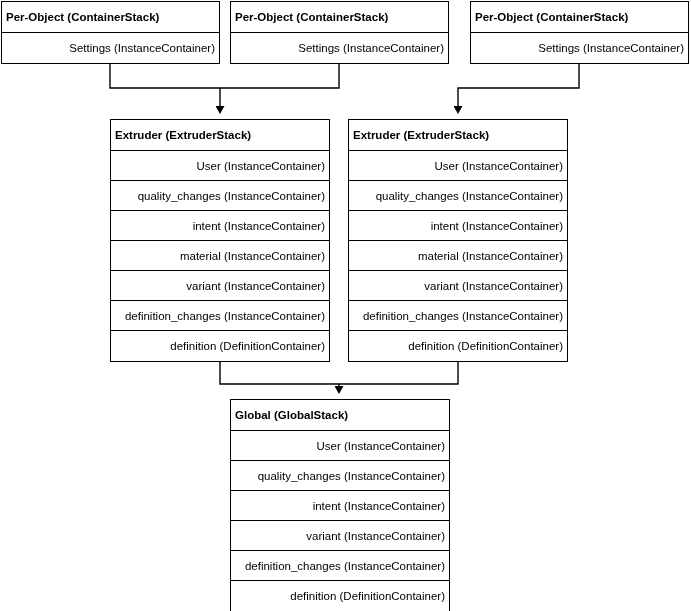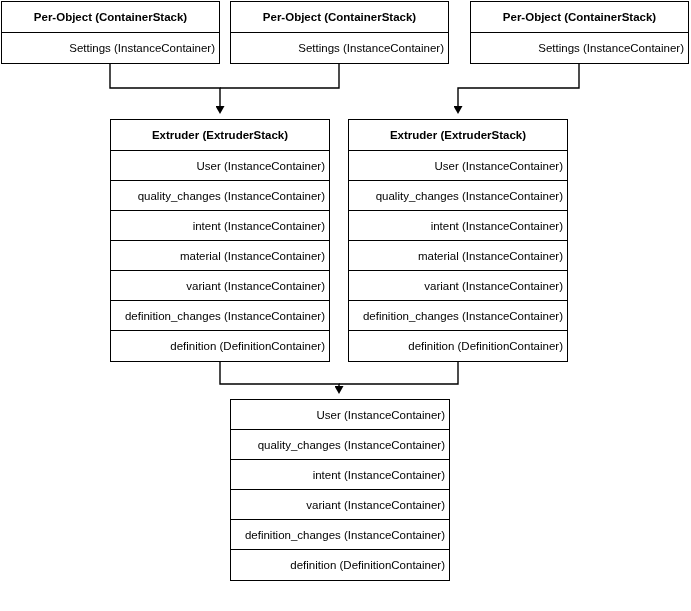--- a/index.html
+++ b/index.html
@@ -20,21 +20,21 @@
   .node {
     position: absolute;
     border: 1px solid #000000;
     background: #ffffff;
     box-sizing: border-box;
   }
   .node-header {
     font-size: 11.5px;
     font-weight: bold;
     color: #000000;
-    text-align: center;
+    text-align: left;
     padding: 8px 4px;
     border-bottom: 1px solid #000000;
     box-sizing: border-box;
     height: 31px;
     line-height: 15px;
     overflow: hidden;
     white-space: nowrap;
   }
   .node-row {
     font-size: 11.5px;
@@ -111,20 +111,21 @@
     <div class="node-row">User (InstanceContainer)</div>
     <div class="node-row">quality_changes (InstanceContainer)</div>
     <div class="node-row">intent (InstanceContainer)</div>
     <div class="node-row">material (InstanceContainer)</div>
     <div class="node-row">variant (InstanceContainer)</div>
     <div class="node-row">definition_changes (InstanceContainer)</div>
     <div class="node-row">definition (DefinitionContainer)</div>
   </div>
 
   <div class="node" style="left:230px; top:399px; width:220px;">
+    <div class="node-header">Global (GlobalStack)</div>
     <div class="node-row">User (InstanceContainer)</div>
     <div class="node-row">quality_changes (InstanceContainer)</div>
     <div class="node-row">intent (InstanceContainer)</div>
     <div class="node-row">variant (InstanceContainer)</div>
     <div class="node-row">definition_changes (InstanceContainer)</div>
     <div class="node-row">definition (DefinitionContainer)</div>
   </div>
 
 </div>
 

